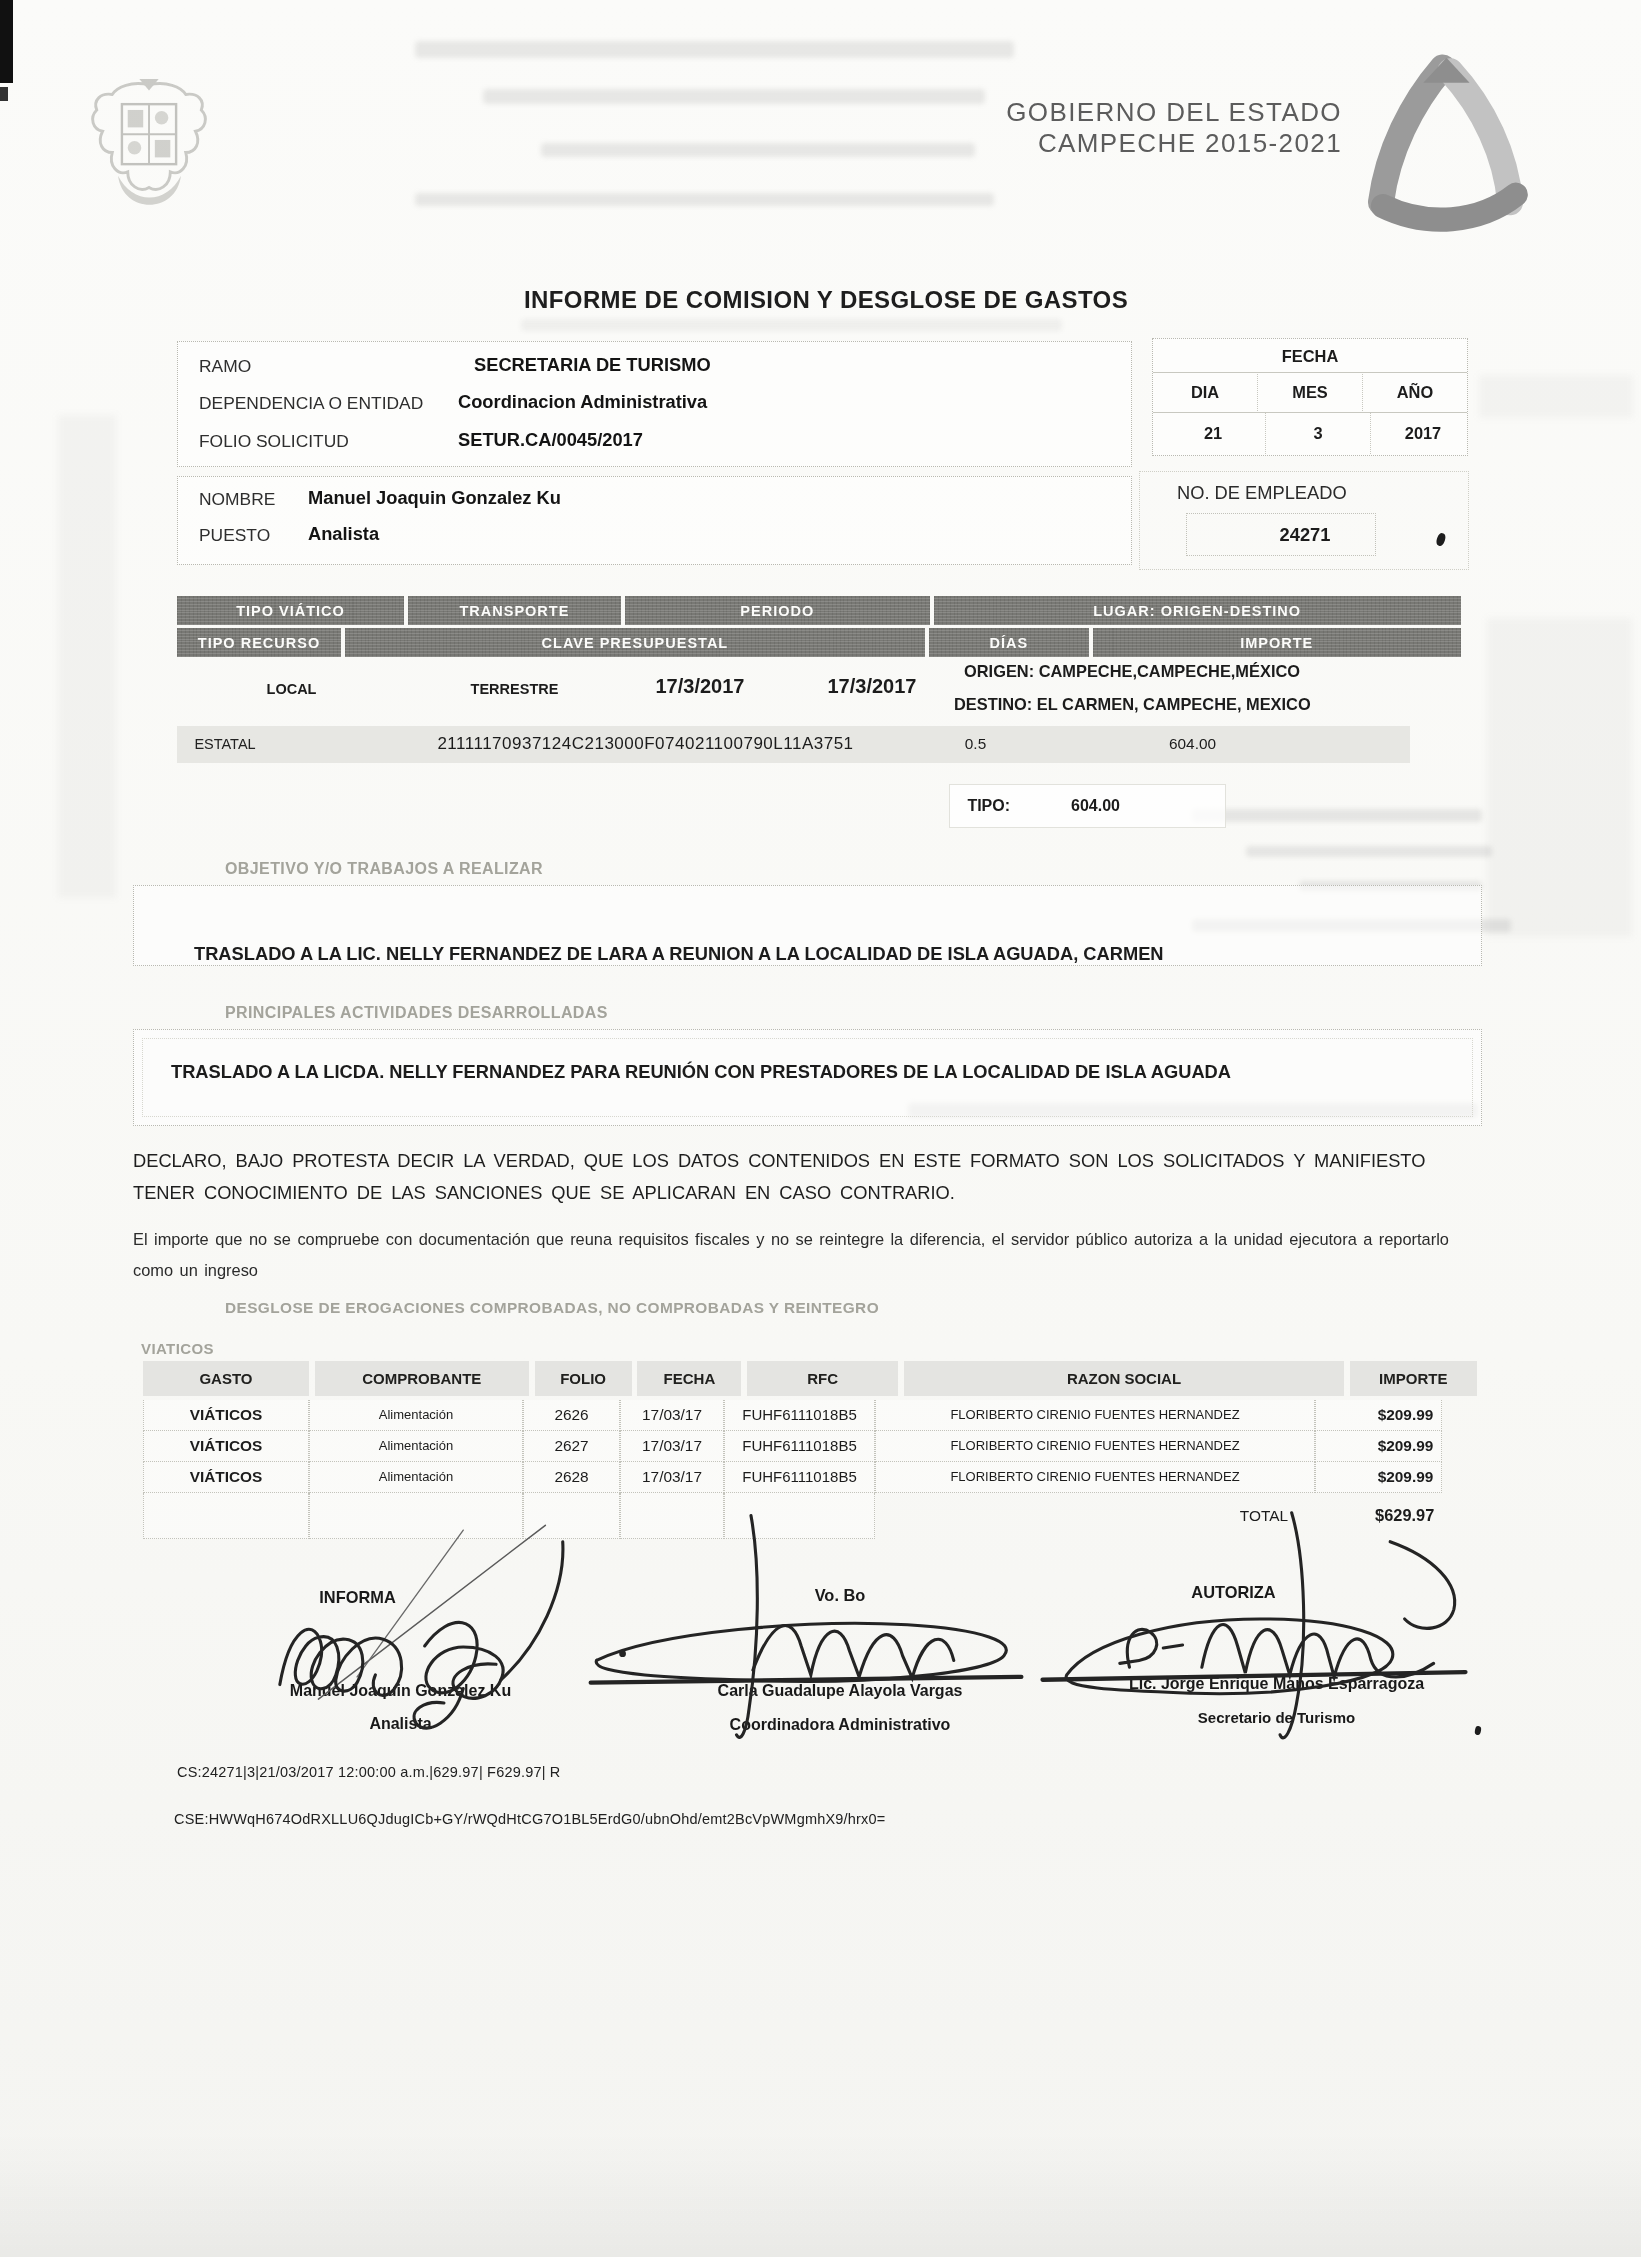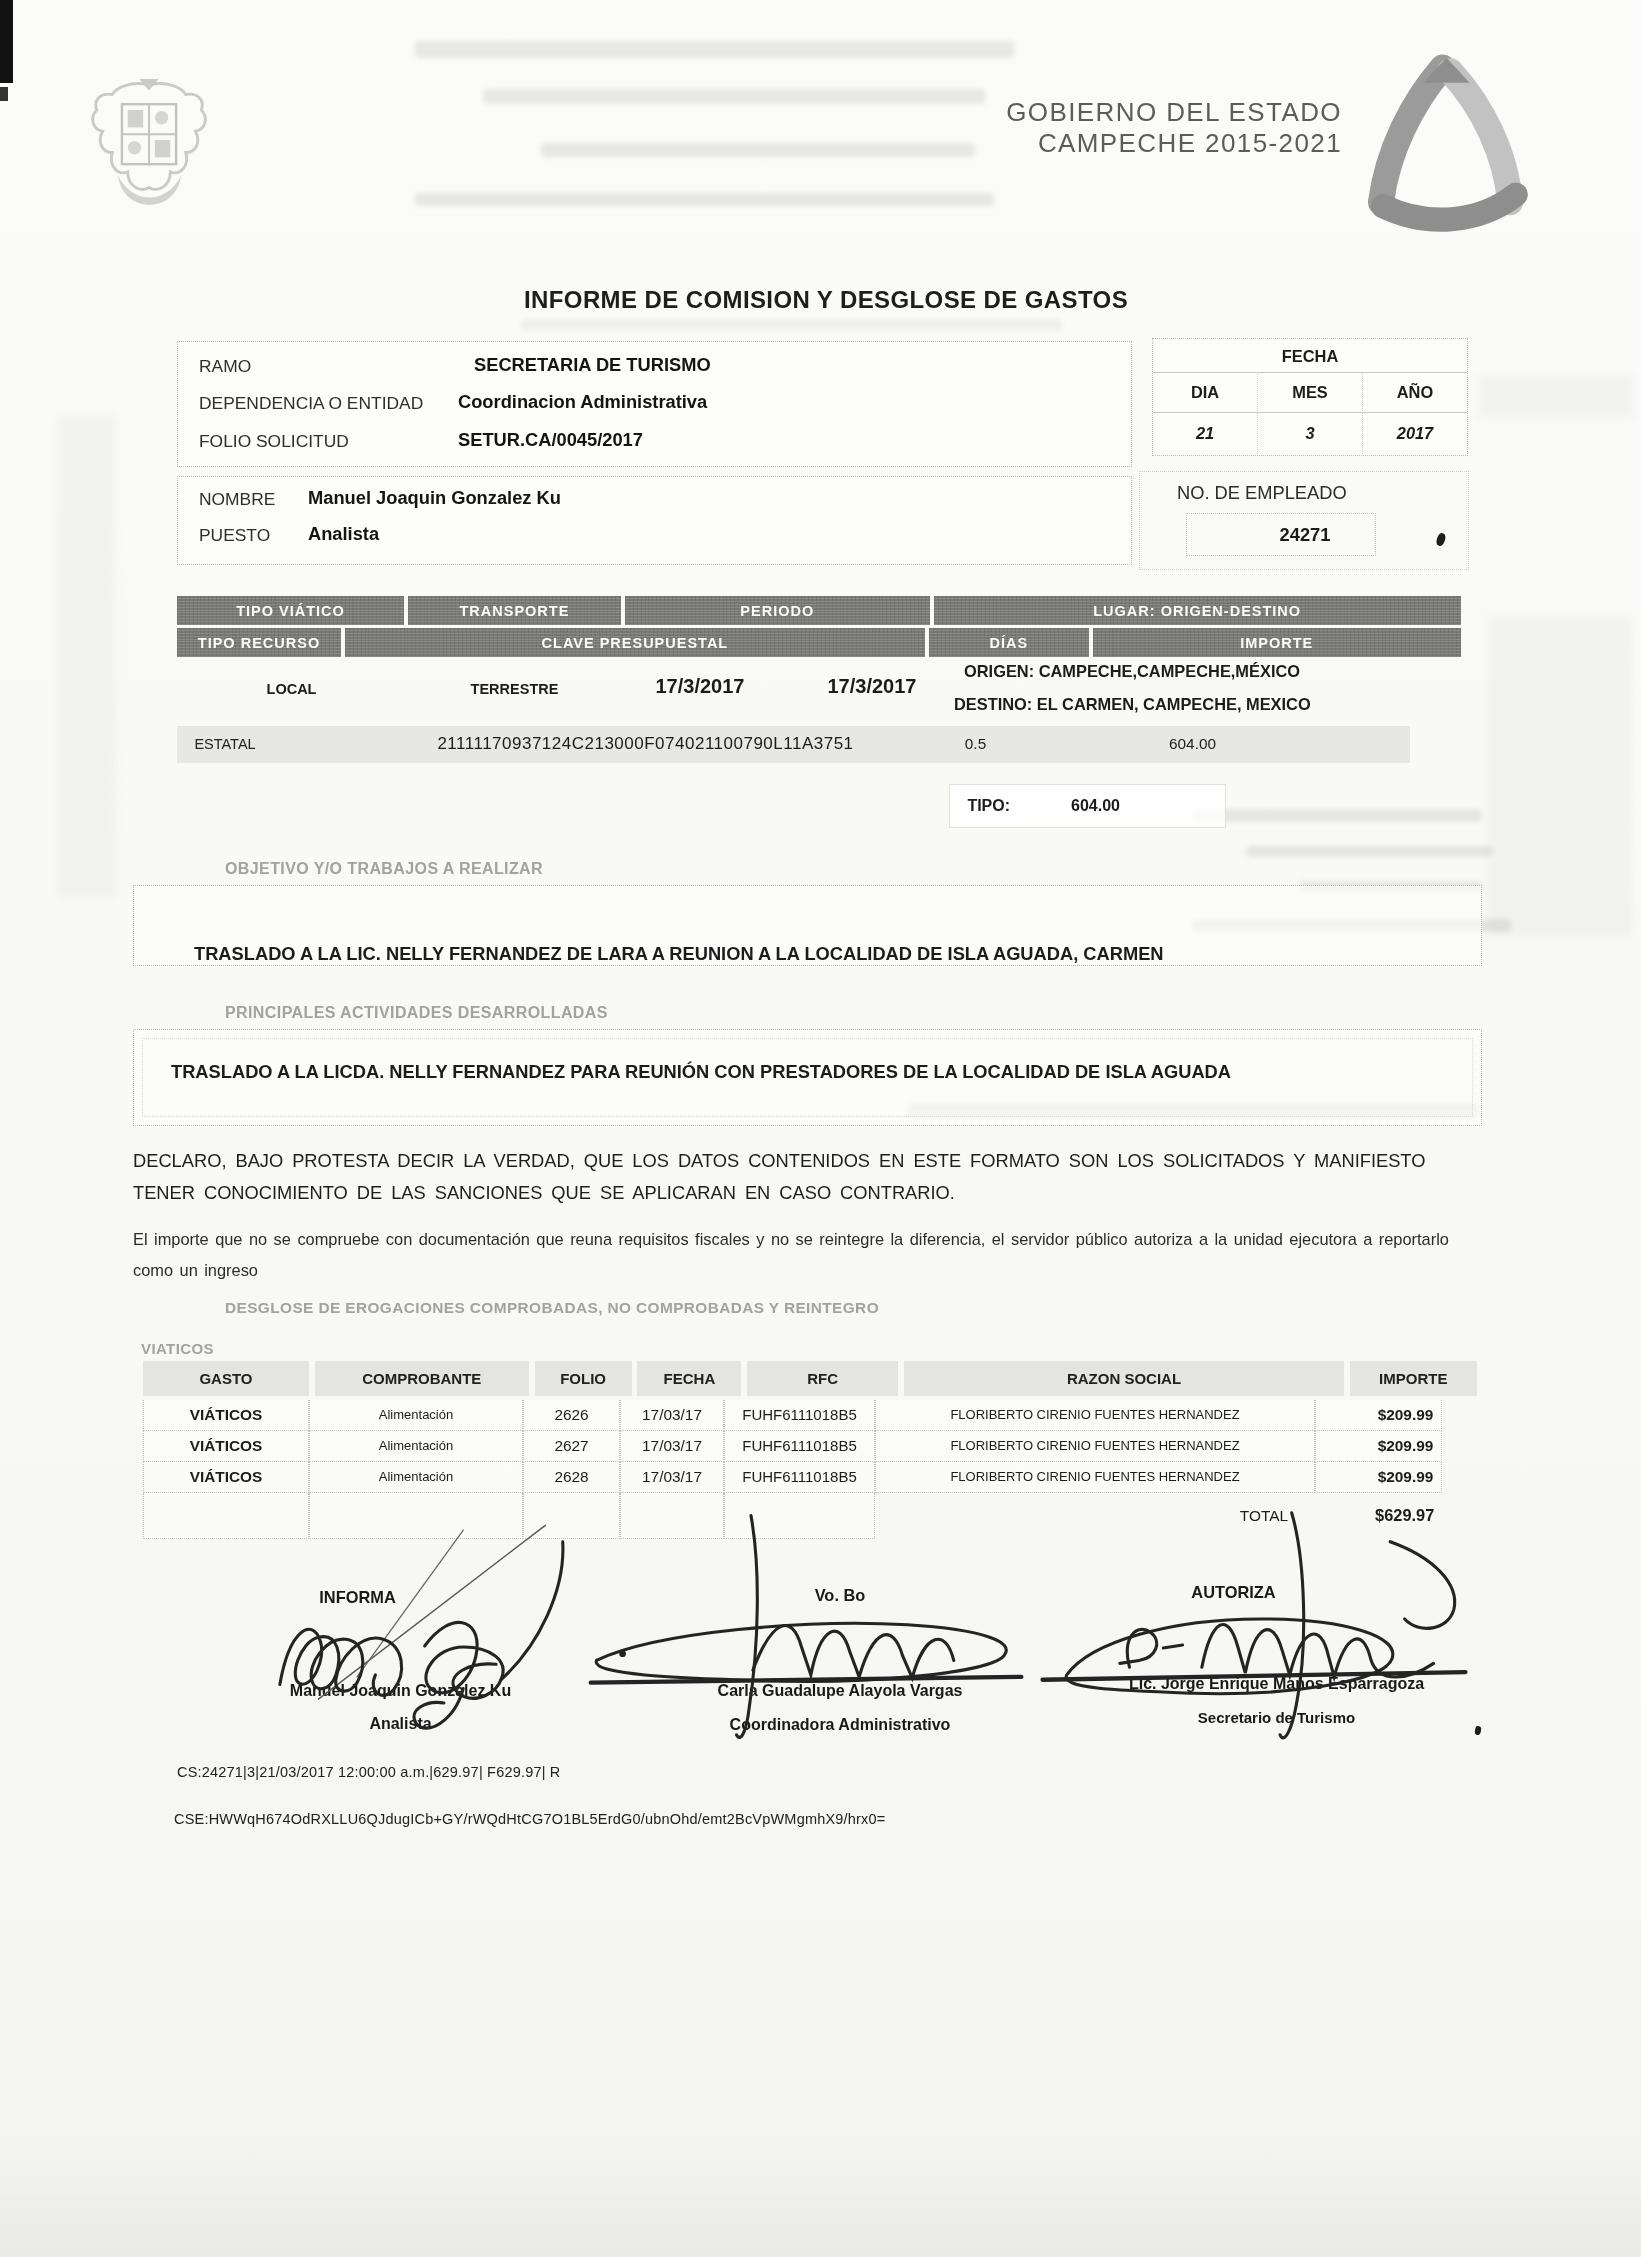--- a/index.html
+++ b/index.html
@@ -84,21 +84,21 @@
 
   <div class="abs boxed" style="left:1152px;top:338px;width:314px;height:116px;">
     <div class="abs" style="left:0;top:7.7px;width:100%;text-align:center;font-size:16.4px;font-weight:bold;">FECHA</div>
     <div class="abs" style="left:0;top:33px;width:100%;height:1px;background:#c8c8c0;"></div>
     <div class="abs" style="left:0;top:33px;width:100%;height:41px;display:flex;">
       <div style="flex:1;border-right:1px dotted #c8c8c0;display:flex;align-items:center;justify-content:center;font-size:16.4px;font-weight:bold;">DIA</div>
       <div style="flex:1;border-right:1px dotted #c8c8c0;display:flex;align-items:center;justify-content:center;font-size:16.4px;font-weight:bold;">MES</div>
       <div style="flex:1;display:flex;align-items:center;justify-content:center;font-size:16.4px;font-weight:bold;">AÑO</div>
     </div>
     <div class="abs" style="left:0;top:73px;width:100%;height:1px;background:#c8c8c0;"></div>
-    <div class="abs" style="left:0;top:73px;width:100%;height:42px;display:flex;font-style:italic;">
+    <div class="abs" style="left:8px;top:73px;width:100%;height:42px;display:flex;">
       <div style="flex:1;border-right:1px dotted #c8c8c0;display:flex;align-items:center;justify-content:center;font-size:16.4px;font-weight:bold;">21</div>
       <div style="flex:1;border-right:1px dotted #c8c8c0;display:flex;align-items:center;justify-content:center;font-size:16.4px;font-weight:bold;">3</div>
       <div style="flex:1;display:flex;align-items:center;justify-content:center;font-size:16.4px;font-weight:bold;">2017</div>
     </div>
   </div>
 
   <div class="abs boxed" style="left:177px;top:476px;width:953px;height:87px;">
     <div class="abs lbl" style="left:21px;top:11.6px;">NOMBRE</div>
     <div class="abs val" style="left:130px;top:9.7px;">Manuel Joaquin Gonzalez Ku</div>
     <div class="abs lbl" style="left:21px;top:48px;">PUESTO</div>

